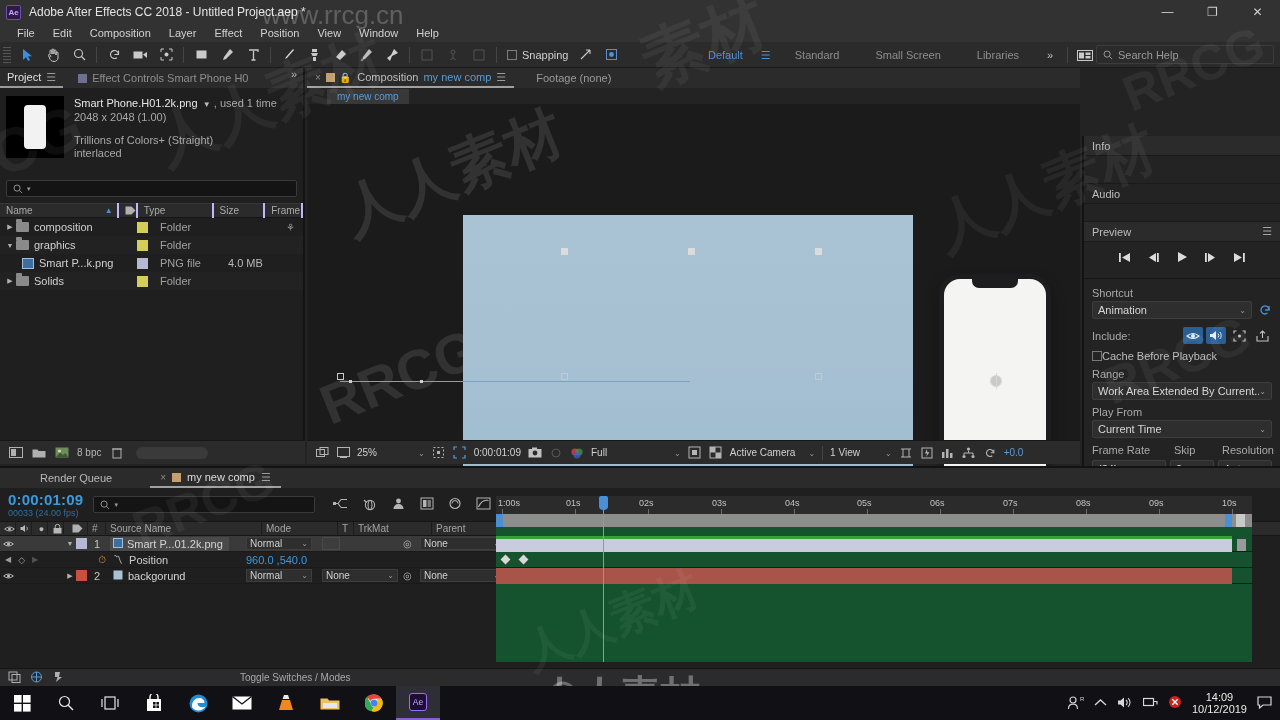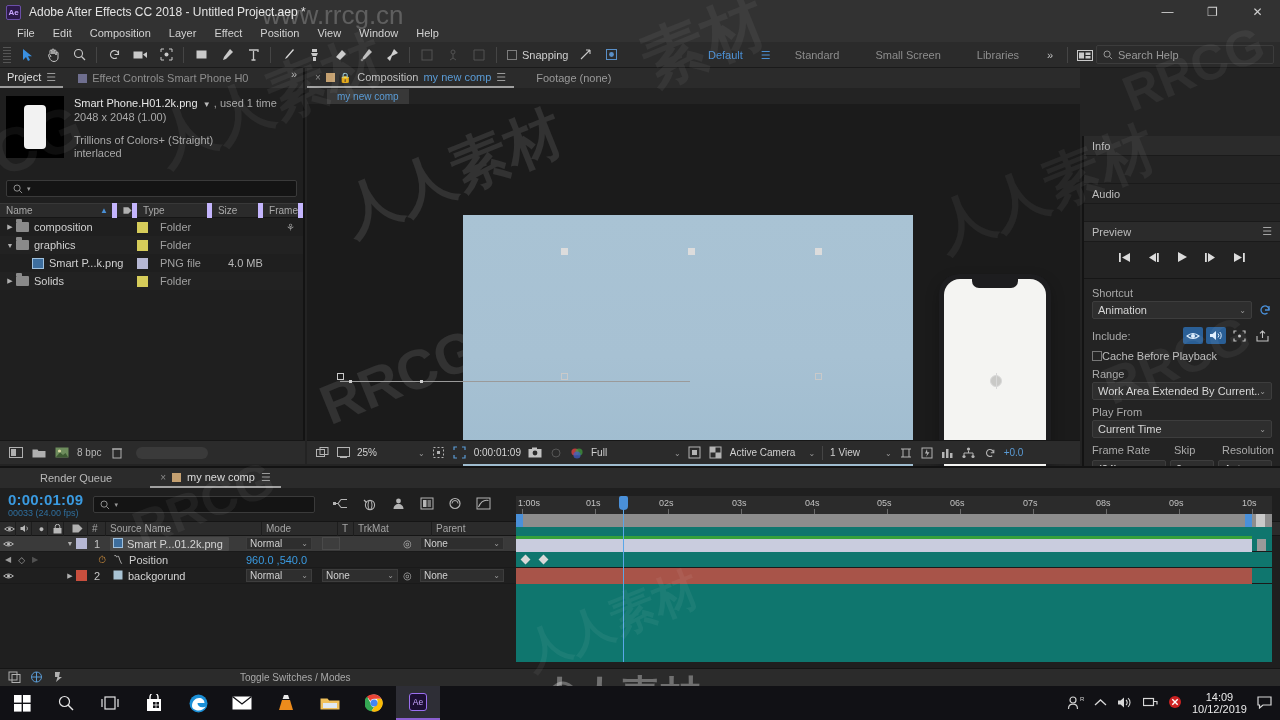--- a/index.html
+++ b/index.html
@@ -59,21 +59,21 @@
   .thumb-phone { width:22px; height:44px; background:#f2f2f2; border-radius:4px; }
   .pi-lines { font-size:11px; line-height:13px; color:#cfcfcf; padding-top:1px;}
   .pi-title { color:#e6e6e6; }
   .pi-sub { color:#a8a8a8; }
   .pi-gap { height:10px; }
 
   .proj-search { margin:4px 6px 0 6px; height:17px; background:#141414; border:1px solid #3a3a3a; border-radius:2px;
      display:flex; align-items:center; padding-left:6px; gap:4px; color:#8a8a8a;}
   .col-head { margin-top:6px; height:15px; background:#2b2b2b; display:flex; align-items:center; font-size:10px; color:#a9a9a9;
      border-top:1px solid #383838; border-bottom:1px solid #161616;}
-  .col { display:flex; align-items:center; height:15px; border-right:5px solid #c4b5fd; padding-left:6px; }
+  .col { display:flex; align-items:center; height:15px; border-right:2px solid #c4b5fd; padding-left:6px; }
 
   .proj-rows { font-size:11px; }
   .prow { height:18px; display:flex; align-items:center; color:#d0d0d0; padding-left:4px; position:relative;}
   .prow:nth-child(even){ background:#222; }
   .tri { width:12px; color:#b0b0b0; font-size:7px; text-align:center; }
   .folder-ic { width:13px; height:10px; background:#8a8a8a; border-radius:1px; margin-right:5px; position:relative;}
   .folder-ic:before{ content:""; position:absolute; top:-3px; left:0; width:6px; height:3px; background:#8a8a8a; border-radius:1px 1px 0 0;}
   .png-ic { width:12px; height:11px; background:#3d6e9e; border:1px solid #9fc0dd; margin-right:5px; }
   .pcol-type { position:absolute; left:160px; color:#a0a0a0;}
   .pswatch { position:absolute; left:137px; width:11px; height:11px; }
@@ -177,21 +177,21 @@
   .trk-box.framed { background:#2e2e2e; border:1px solid #3d3d3d;}
   .par-ic { position:absolute; left:403px; color:#b0b0b0; font-size:10px;}
   .par-box { position:absolute; left:420px; width:84px; height:13px; background:#2e2e2e; border:1px solid #3d3d3d;
       display:flex; align-items:center; justify-content:space-between; padding:0 3px; font-size:10px; color:#d0d0d0;}
   .kf-nav { display:flex; align-items:center; gap:7px; padding-left:5px; color:#9c9c9c; font-size:8px;}
   .stopwatch { color:#cc8c3c; font-size:10px; }
   .graph-ic { color:#b6b6b6; font-size:10px; }
   .prop-name { color:#cdcdcd; padding-left:6px;}
   .prop-val { position:absolute; left:246px; color:#3a9ae0; }
 
-  .track-col { position:absolute; left:516px; top:-40px; width:756px; height:166px; background:#0f766e; }
+  .track-col { position:absolute; left:496px; top:-40px; width:756px; height:166px; background:#14532d; }
   .ruler { position:absolute; top:0; left:0; width:756px; height:18px; background:#2b2b2b; }
   .rtick { position:absolute; top:2px; font-size:9px; color:#c2c2c2;}
   .rmark { position:absolute; top:13px; width:1px; height:5px; background:#6c6c6c;}
   .workarea { position:absolute; top:18px; left:0; width:756px; height:13px; background:#8d8d8d; }
   .wa-cap { position:absolute; top:18px; width:7px; height:13px; background:#4a90d9; }
   .tl-rows { position:absolute; top:40px; left:0; width:756px; height:126px;}
   .trow { height:16px; border-bottom:1px solid #1a1a1a; position:relative;}
   .bar-green { position:absolute; left:0; top:0; width:736px; height:3px; background:#36a13b;}
   .bar-img { position:absolute; left:0; top:3px; width:736px; height:13px; background:#c9ccde;}
   .bar-red { position:absolute; left:0; top:0; width:736px; height:16px; background:#a85449;}
@@ -447,21 +447,21 @@
           <span class="pcol-type">Folder</span>
           <span class="net-ic">⚘</span>
         </div>
         <div class="prow">
           <span class="tri">▼</span>
           <span class="folder-ic"></span>
           <span>graphics</span>
           <span class="pswatch" style="background:#d6cc5a"></span>
           <span class="pcol-type">Folder</span>
         </div>
-        <div class="prow" style="padding-left:32px">
+        <div class="prow" style="padding-left:22px">
           <span class="png-ic"></span>
           <span>Smart P...k.png</span>
           <span class="pswatch" style="background:#b6b8d4"></span>
           <span class="pcol-type">PNG file</span>
           <span class="pcol-size">4.0 MB</span>
         </div>
         <div class="prow">
           <span class="tri">▶</span>
           <span class="folder-ic"></span>
           <span>Solids</span>

